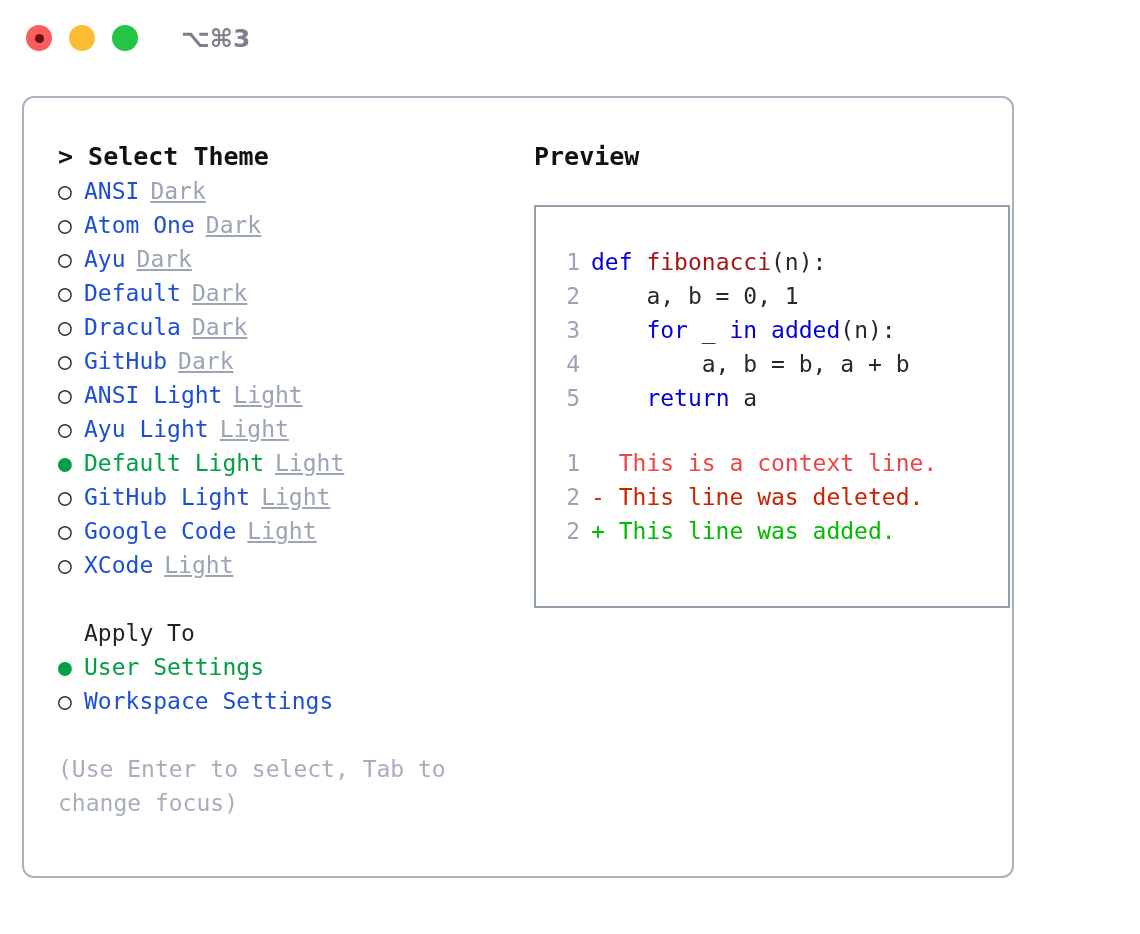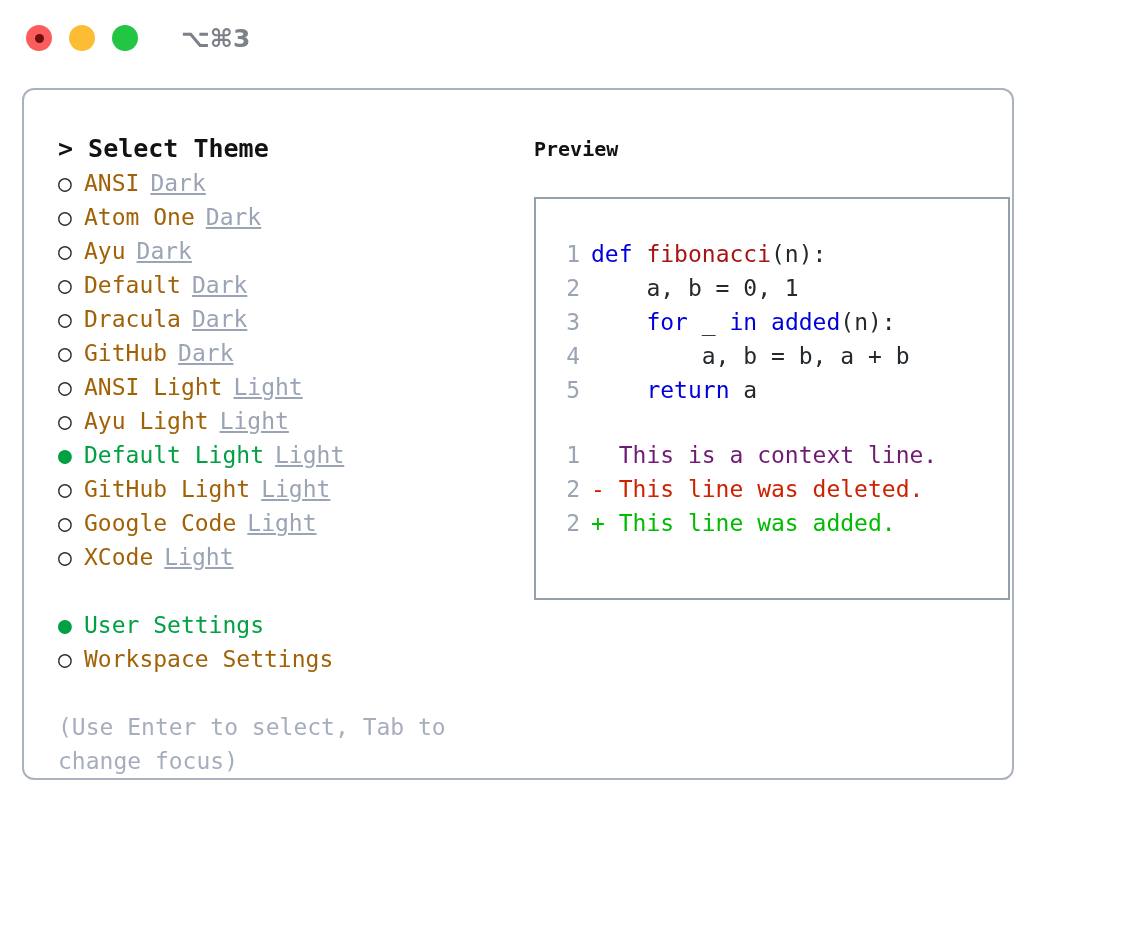--- a/index.html
+++ b/index.html
@@ -64,23 +64,23 @@
     font-size: 25px;
     font-weight: bold;
     color: #7c8189;
     letter-spacing: 0px;
   }
 
   
   .panel {
     position: absolute;
     left: 22px;
-    top: 88px;
+    top: 96px;
     width: 992px;
-    height: 692px;
+    height: 782px;
     border: 2px solid #aab2c0;
     border-radius: 12px;
     box-sizing: border-box;
     background: #ffffff;
   }
 
   .panel-inner {
     display: flex;
     padding: 42px 0 0 16px;
     box-sizing: border-box;
@@ -115,21 +115,21 @@
   }
   .bullet {
     width: 26px;
     flex: none;
     font-size: 23px;
     color: #2e3338;
     line-height: 34px;
   }
   .bullet.sel { color: #00a043; }
   .opt-name {
-    color: #a16207;
+    color: #1d4ed8;
   }
   .opt-row.selected .opt-name { color: #00a043; }
   .opt-badge {
     color: #9aa4b5;
     margin-left: 11px;
     text-decoration: underline;
   }
 
   .spacer-gap { height: 34px; }
 
@@ -149,21 +149,21 @@
     width: 400px;
   }
 
   
   .right-col {
     flex: 1;
     padding-left: 24px;
     box-sizing: border-box;
   }
   .preview-title {
-    font-size: 20px;
+    font-size: 25px;
     font-weight: bold;
     color: #121212;
     line-height: 34px;
   }
   .preview-box {
     margin-top: 31px;
     width: 476px;
     height: 403px;
     border: 2px solid #94a0ae;
     box-sizing: border-box;
@@ -181,21 +181,21 @@
     flex: none;
     text-align: right;
     color: #9aa4b5;
     padding-right: 11px;
   }
   .code-text { color: #24292e; }
   .kw   { color: #0000dd; }
   .fn   { color: #a81313; }
   .code-blank { height: 31px; }
 
-  .diff-ctx  { color: #701a75; }
+  .diff-ctx  { color: #ef4444; }
   .diff-del  { color: #cc2200; }
   .diff-add  { color: #00bb00; text-align: right; }
 </style>
 </head>
 <body>
 
 <div class="window">
 
   <div class="titlebar">
     <div class="dots">
@@ -223,20 +223,21 @@
             <div class="opt-row"><span class="bullet">○</span><span class="opt-name">ANSI Light</span><span class="opt-badge">Light</span></div>
             <div class="opt-row"><span class="bullet">○</span><span class="opt-name">Ayu Light</span><span class="opt-badge">Light</span></div>
             <div class="opt-row selected"><span class="bullet sel">●</span><span class="opt-name">Default Light</span><span class="opt-badge">Light</span></div>
             <div class="opt-row"><span class="bullet">○</span><span class="opt-name">GitHub Light</span><span class="opt-badge">Light</span></div>
             <div class="opt-row"><span class="bullet">○</span><span class="opt-name">Google Code</span><span class="opt-badge">Light</span></div>
             <div class="opt-row"><span class="bullet">○</span><span class="opt-name">XCode</span><span class="opt-badge">Light</span></div>
           </div>
 
         <div class="spacer-gap"></div>
 
+        <div class="apply-header">Apply To</div>
 
         <div class="opt-list" id="apply-list">
             <div class="opt-row selected"><span class="bullet sel">●</span><span class="opt-name">User Settings</span></div>
             <div class="opt-row"><span class="bullet">○</span><span class="opt-name">Workspace Settings</span></div>
           </div>
 
         <div class="hint">(Use Enter to select, Tab to change focus)</div>
       </div>
 
       <div class="right-col">

